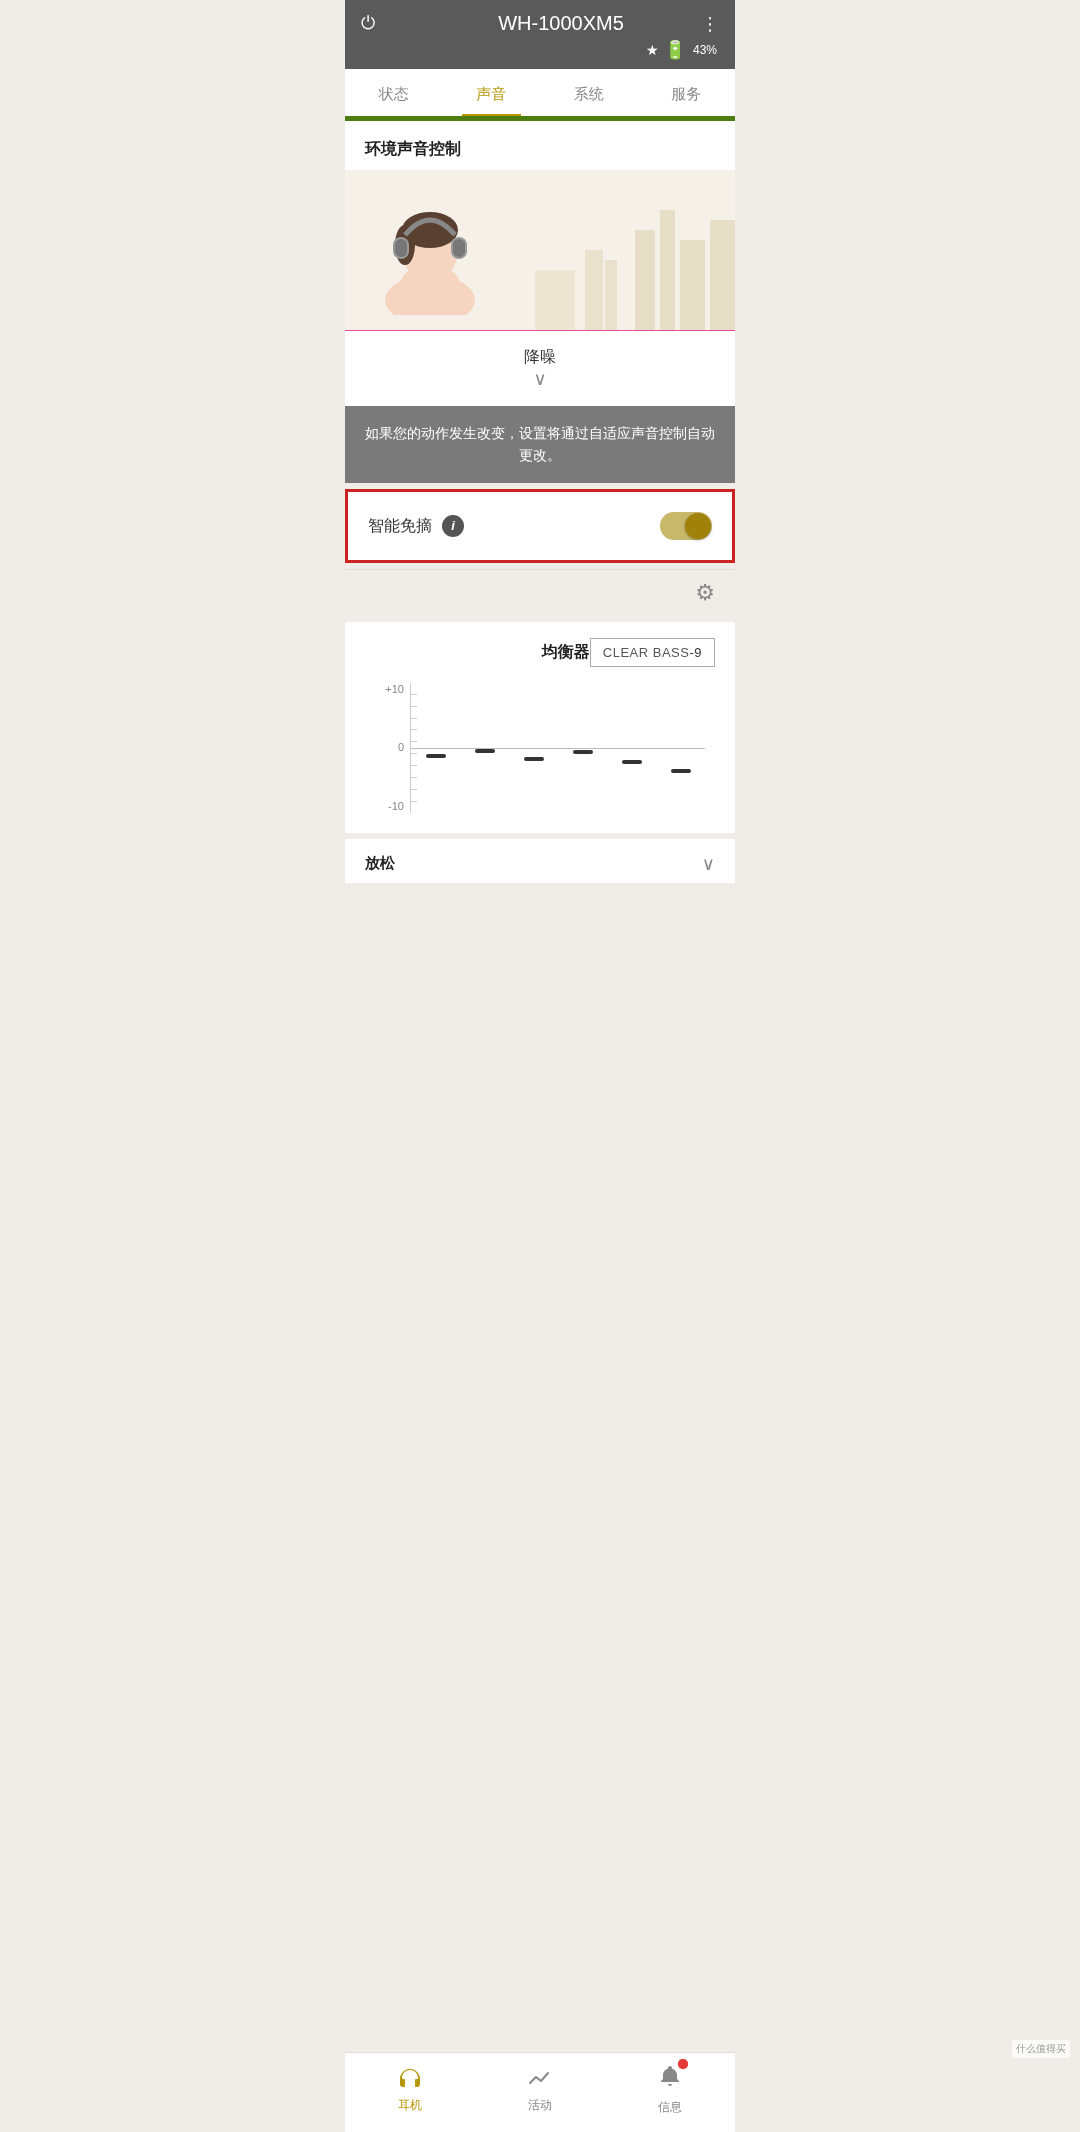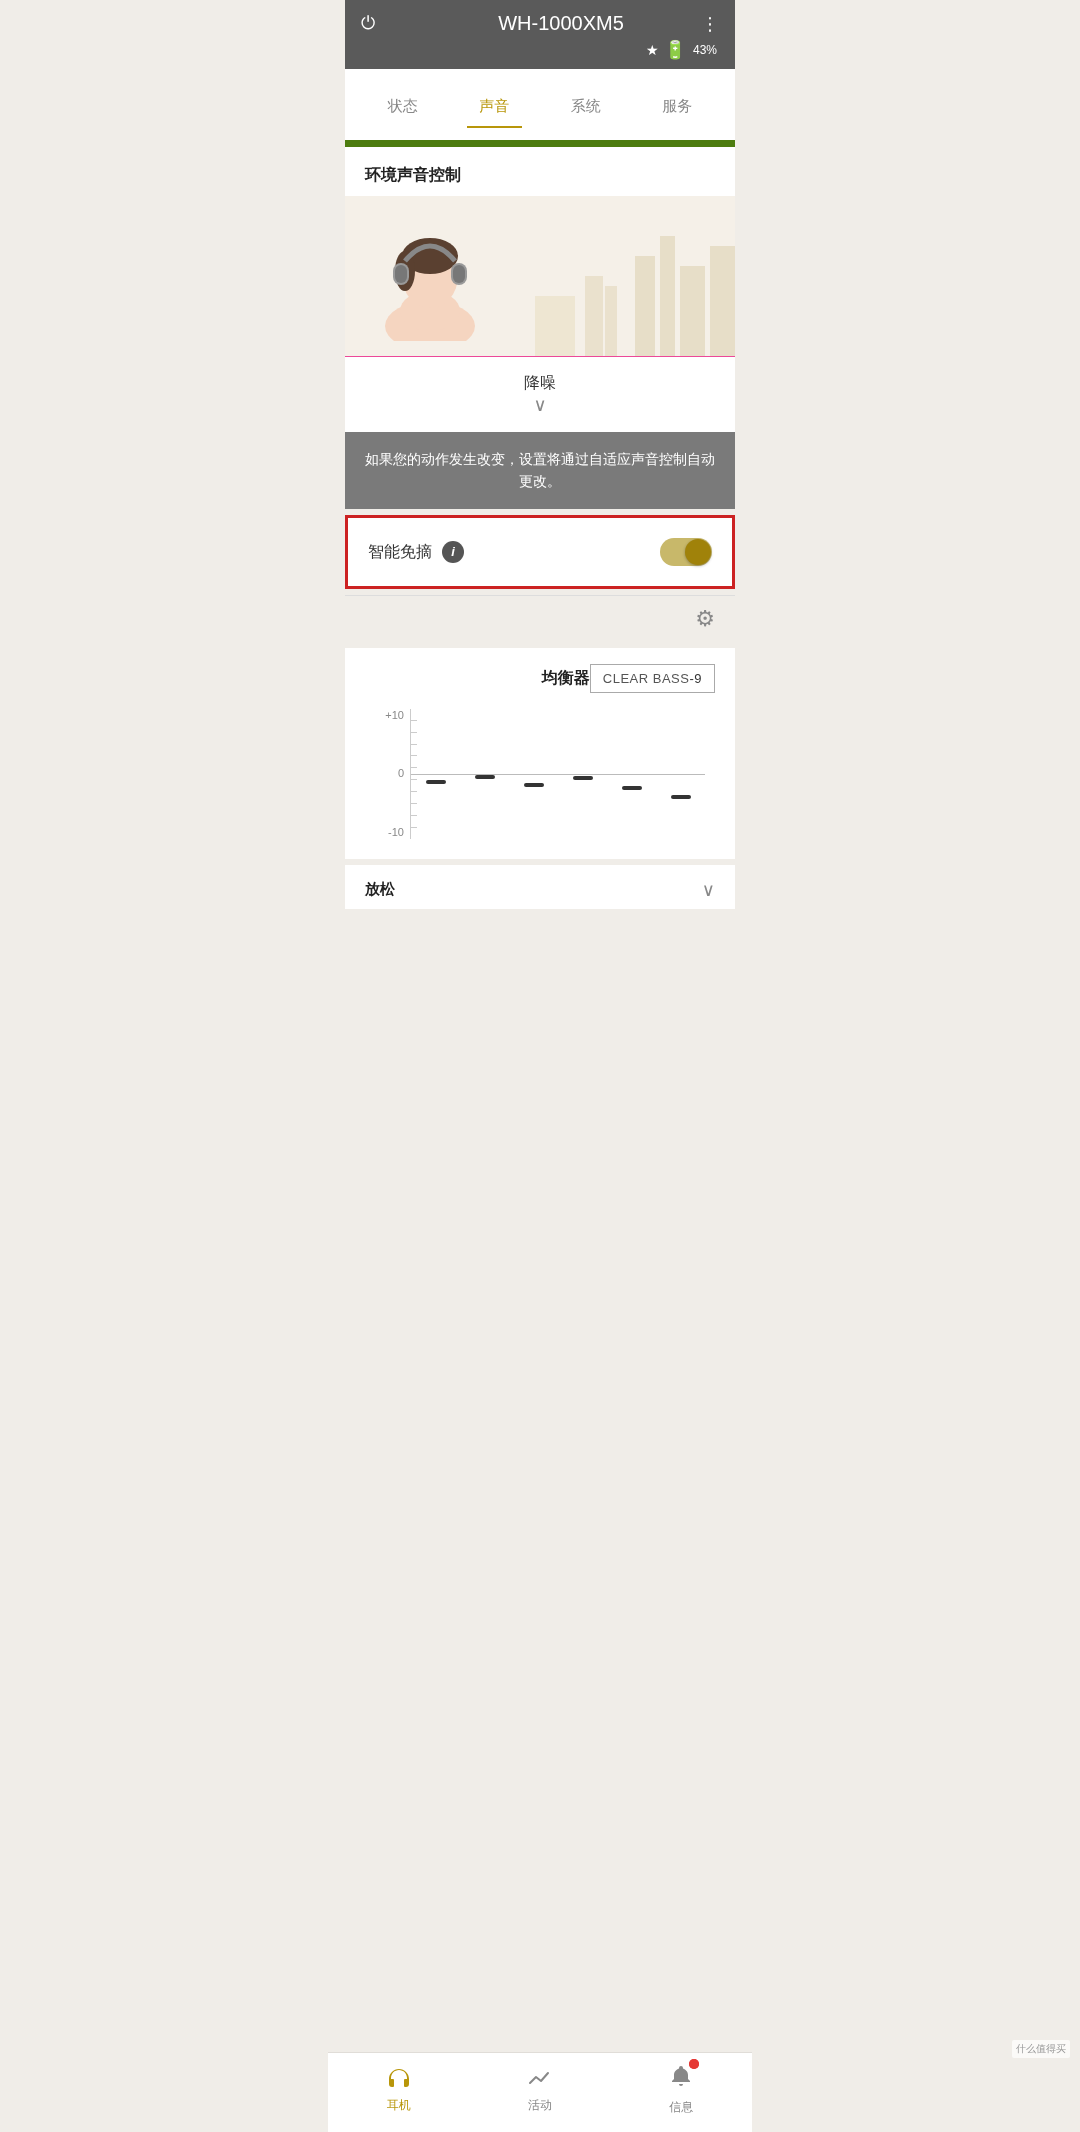--- a/index.html
+++ b/index.html
@@ -54,22 +54,22 @@
       color: white;
       font-size: 12px;
     }
     .bluetooth-icon { font-size: 14px; color: white; }
 
     
     .tabs {
       background: white;
       display: flex;
       justify-content: space-around;
-      padding: 12px;
-      border-bottom: 7px solid #4d7c0f;
+      padding: 0;
+      border-bottom: 5px solid #4d7c0f;
     }
     .tab {
       flex: 1;
       text-align: center;
       padding: 16px 0 12px;
       font-size: 15px;
       color: #888;
       cursor: pointer;
       position: relative;
     }
@@ -311,21 +311,21 @@
       font-weight: 600;
       color: #222;
     }
 
     
     .bottom-nav {
       position: fixed;
       bottom: 0;
       left: 50%;
       transform: translateX(-50%);
-      width: 424px;
+      width: 390px;
       background: white;
       display: flex;
       justify-content: space-around;
       align-items: center;
       padding: 10px 0 16px;
       border-top: 1px solid #e0ddd8;
     }
     .nav-item {
       display: flex;
       flex-direction: column;

